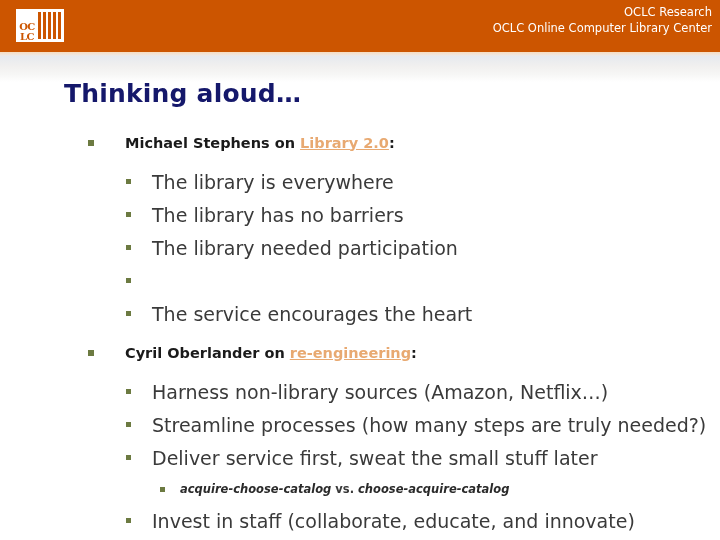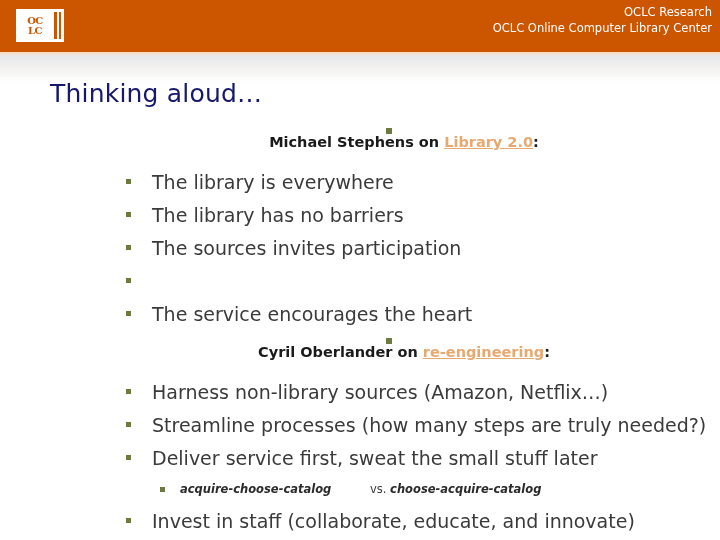--- a/index.html
+++ b/index.html
@@ -53,24 +53,24 @@
     left: 16px;
     top: 9px;
     width: 48px;
     height: 33px;
     background: #ffffff;
     display: flex;
     align-items: stretch;
     box-sizing: border-box;
   }
   .logo-letters {
-    width: 38px;
+    width: 22px;
     display: flex;
     flex-direction: column;
-    justify-content: center;
+    justify-content: flex-end;
     align-items: center;
     color: #cc5500;
     font-family: "DejaVu Serif", serif;
     font-size: 10px;
     font-weight: bold;
     line-height: 10px;
     letter-spacing: -0.5px;
   }
   .logo-bars {
     flex: 1;
@@ -89,25 +89,25 @@
     top: 4px;
     text-align: right;
     color: #ffffff;
     font-size: 11.5px;
     line-height: 16px;
   }
 
   
   .slide-title {
     position: absolute;
-    left: 50px;
+    left: 64px;
     top: 79px;
     color: #15186b;
     font-size: 25px;
-    font-weight: normal;
+    font-weight: bold;
     letter-spacing: 0.2px;
     white-space: nowrap;
   }
 
   
   .body-area {
     position: absolute;
     left: 0;
     top: 128px;
     width: 720px;
@@ -125,21 +125,20 @@
   .row-text {
     flex: 1 1 auto;
     color: #2f2f2f;
   }
 
   
   .lvl1 {
     margin-left: 88px;
     height: 29px;
     align-items: center;
-    flex-direction: column;
   }
   .lvl1 .bullet {
     width: 6px;
     height: 6px;
     margin-right: 31px;
     background: #6c7a41;
   }
   .lvl1 .row-text {
     color: #1a1a1a;
     font-size: 14.5px;
@@ -184,23 +183,22 @@
   .link {
     color: #e8a971;
     text-decoration: underline;
   }
   .kw {
     font-weight: bold;
     color: #2a2a2a;
     font-style: italic;
   }
   .vs {
-    font-weight: normal;
+    font-weight: bold;
     color: #3a3a3a;
-    margin-left: 35px;
   }
   .tail {
     color: #1a1a1a;
   }
   .spacer-11 { height: 11px; }
   .spacer-6  { height: 6px; }
 </style>
 </head>
 <body>
 
@@ -239,21 +237,21 @@
       <span class="row-text">The library is everywhere</span>
     </div>
     <div class="spacer-6"></div>
     <div class="row lvl2">
       <span class="bullet"></span>
       <span class="row-text">The library has no barriers</span>
     </div>
     <div class="spacer-6"></div>
     <div class="row lvl2">
       <span class="bullet"></span>
-      <span class="row-text">The sources invites participation</span>
+      <span class="row-text">The library needed participation</span>
     </div>
     <div class="spacer-6"></div>
     <div class="row lvl2">
       <span class="bullet"></span>
     </div>
     <div class="spacer-6"></div>
     <div class="row lvl2">
       <span class="bullet"></span>
       <span class="row-text">The service encourages the heart</span>
     </div>

